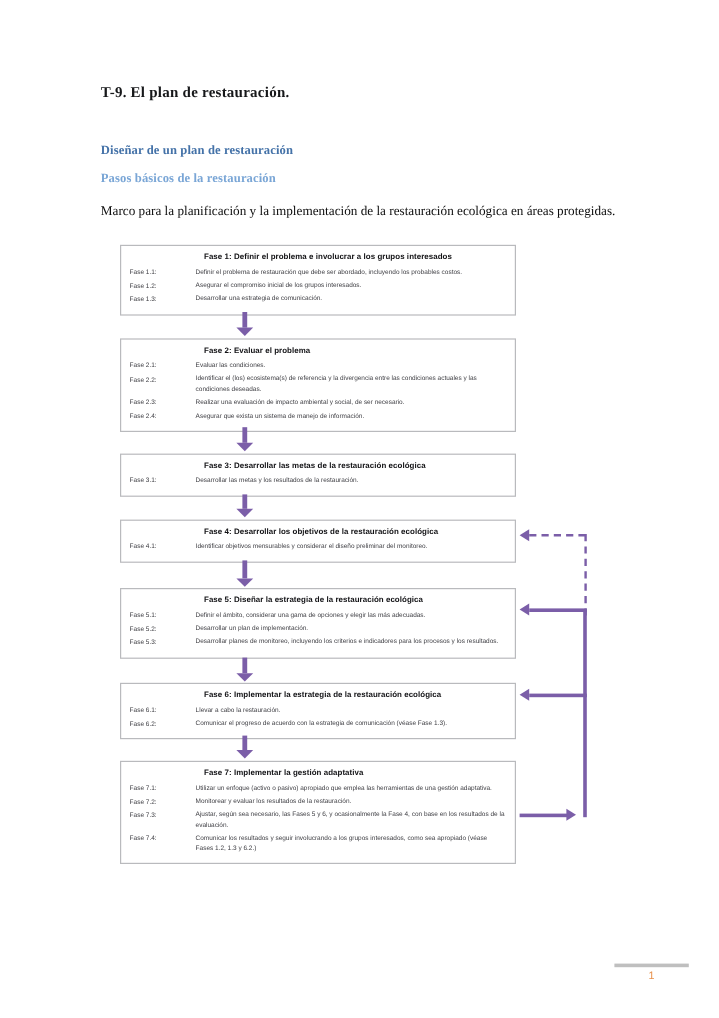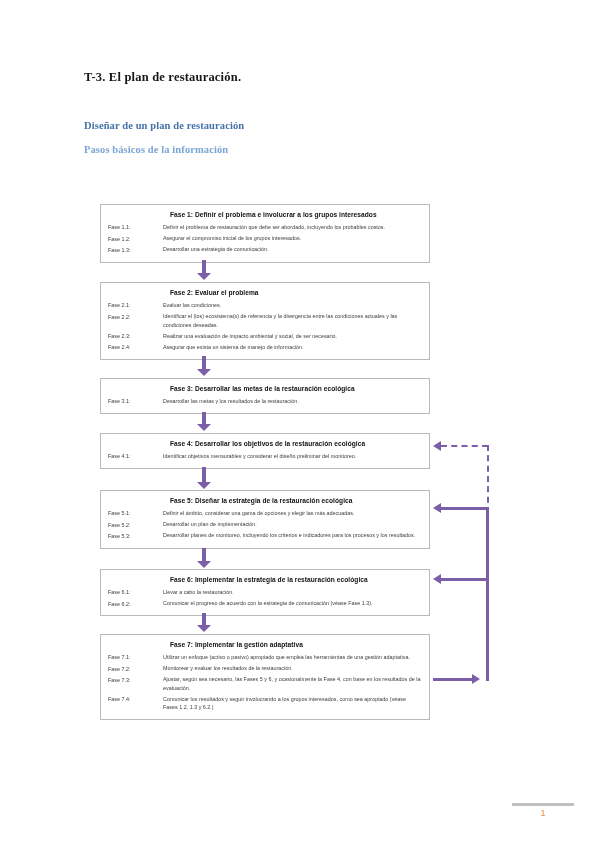--- a/index.html
+++ b/index.html
@@ -169,23 +169,24 @@
     font-family: "Liberation Sans", sans-serif;
     font-size: 9px;
     color: #e8904a;
   }
 </style>
 </head>
 <body>
 
 <div class="page">
 
-  <div class="doc-title">T-3. El plan de restauración.</div>
+  <div class="doc-title">T-9. El plan de restauración.</div>
   <div class="sub-head-1">Diseñar de un plan de restauración</div>
-  <div class="sub-head-2">Pasos básicos de la información</div>
+  <div class="sub-head-2">Pasos básicos de la restauración</div>
+  <div class="body-para">Marco para la planificación y la implementación de la restauración ecológica en áreas protegidas.</div>
 
   <div class="diagram">
 
     <div class="phase-box" style="top:6px;">
       <div class="phase-title">Fase 1: Definir el problema e involucrar a los grupos interesados</div>
       <div class="step-row">
         <div class="step-id">Fase 1.1:</div>
         <div class="step-text">Definir el problema de restauración que debe ser abordado, incluyendo los probables costos.</div>
       </div>
       <div class="step-row">

